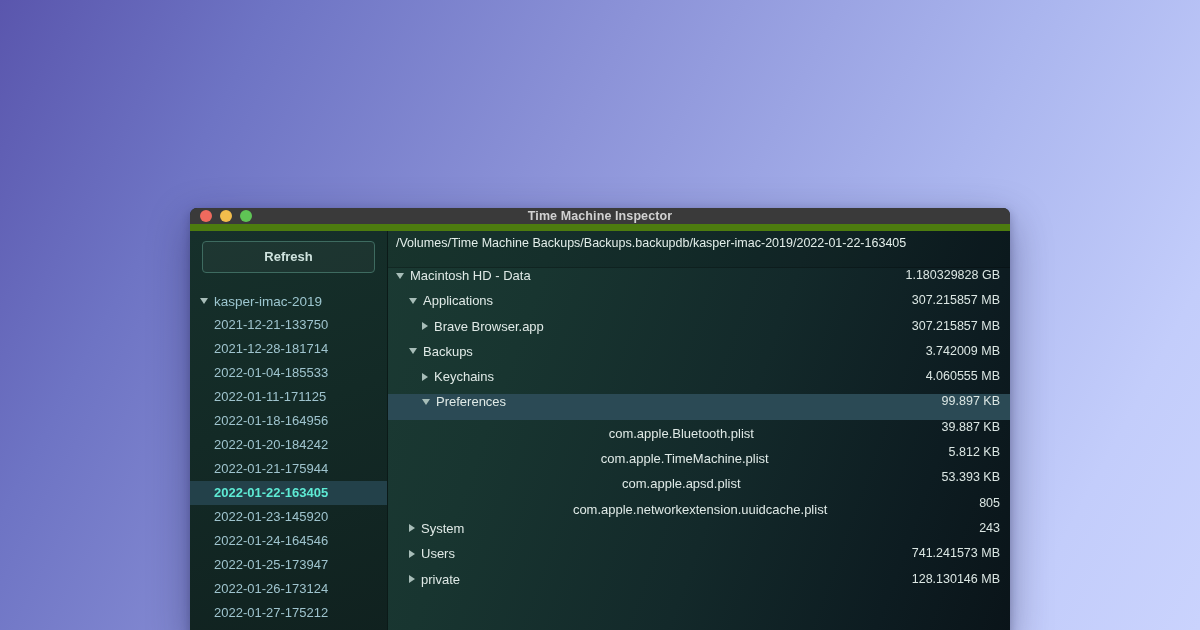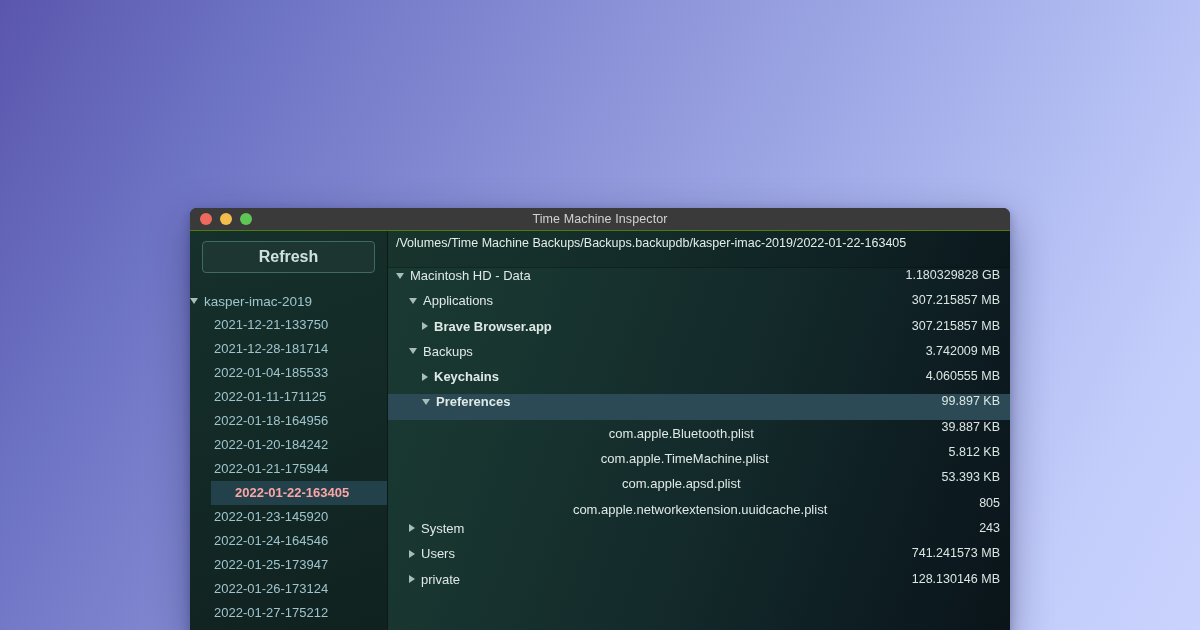--- a/index.html
+++ b/index.html
@@ -18,22 +18,22 @@
     border-radius:7px 7px 0 0;
     overflow:hidden;
     box-shadow: 0 14px 40px rgba(25,24,70,.40), 0 3px 10px rgba(25,24,70,.28);
   }
 
   
   .titlebar {
     position:relative;
     height:23px;
     background:#3a3a3a;
-    border-bottom:1px solid #4d7c0f;
-    display:flex; align-items:center;
+    border-bottom:7px solid #4d7c0f;
+    display:flex; align-items:center;font-weight:bold;
   }
   .lights { display:flex; gap:8px; padding-left:10px; }
   .light { width:12px; height:12px; border-radius:50%; display:block; }
   .light.close  { background:#ef6a5e; }
   .light.min    { background:#f2bd4c; }
   .light.max    { background:#5fc555; }
   .win-title {
     position:absolute; left:0; right:0; text-align:center;
     font-size:12.5px; color:#d2d2d2; letter-spacing:.1px;
     pointer-events:none;
@@ -48,46 +48,45 @@
     background: linear-gradient(160deg, #16302b 0%, #132a26 45%, #10211f 100%);
     border-right:1px solid #0b1a18;
     padding-top:10px;
     overflow:hidden;
   }
   .refresh-btn {
     display:block;
     margin:0 12px 16px 12px;
     height:32px; line-height:30px;
     text-align:center;
-    font-size:16px; font-weight:bold; color:#cfe3de;
+    font-size:13px; font-weight:bold; color:#cfe3de;
     background:rgba(255,255,255,.035);
     border:1px solid #3e6b60;
     border-radius:4px;
     cursor:pointer;
     user-select:none;
   }
   .machine-row {
     display:flex; align-items:center;
-    height:24px; 
+    height:24px; padding-left:10px;
     font-size:13.5px; color:#9cc6cf;
     cursor:pointer;
   }
   .machine-row .tri { margin-right:6px; }
   .snap {
     height:24px; line-height:24px;
     padding-left:24px;
     font-size:13px; color:#9fc4ce;
     cursor:pointer;
     white-space:nowrap;
   }
   .snap.selected {
     background:#23414a;
-    color:#fca5a5;
+    color:#5eead4;
     font-weight:bold;
-    margin-left:21px;
   }
 
   
   .tri { display:inline-block; width:0; height:0; flex:0 0 auto; }
   .tri.down  { border-left:4.5px solid transparent; border-right:4.5px solid transparent; border-top:6px solid #a7bdb8; }
   .tri.right { border-top:4.5px solid transparent; border-bottom:4.5px solid transparent; border-left:6px solid #a7bdb8; }
   .tri.blank { width:9px; height:6px; }
 
   
   .tree-panel {
@@ -110,21 +109,21 @@
     font-size:13px; color:#dfe9e6;
     cursor:pointer;
   }
   .row.selected { background:#2b4a55; }
   .row .name { display:flex; align-items:center; flex:1 1 auto; white-space:nowrap; overflow:hidden; }
   .row .name .tri { margin-right:6px; }
   .row .size { flex:0 0 auto; text-align:right; font-size:12.5px; color:#dbe6e3; padding-left:14px; }
 
   .d0 { padding-left:8px; }
   .d1 { padding-left:21px; }
-  .d2 { padding-left:34px;font-weight:bold; }
+  .d2 { padding-left:34px; }
   .d3 { padding-left:47px;flex-direction:column; }
 </style>
 </head>
 <body>
 
 <div class="window">
 
   <div class="titlebar">
     <div class="lights">
       <span class="light close"></span>

